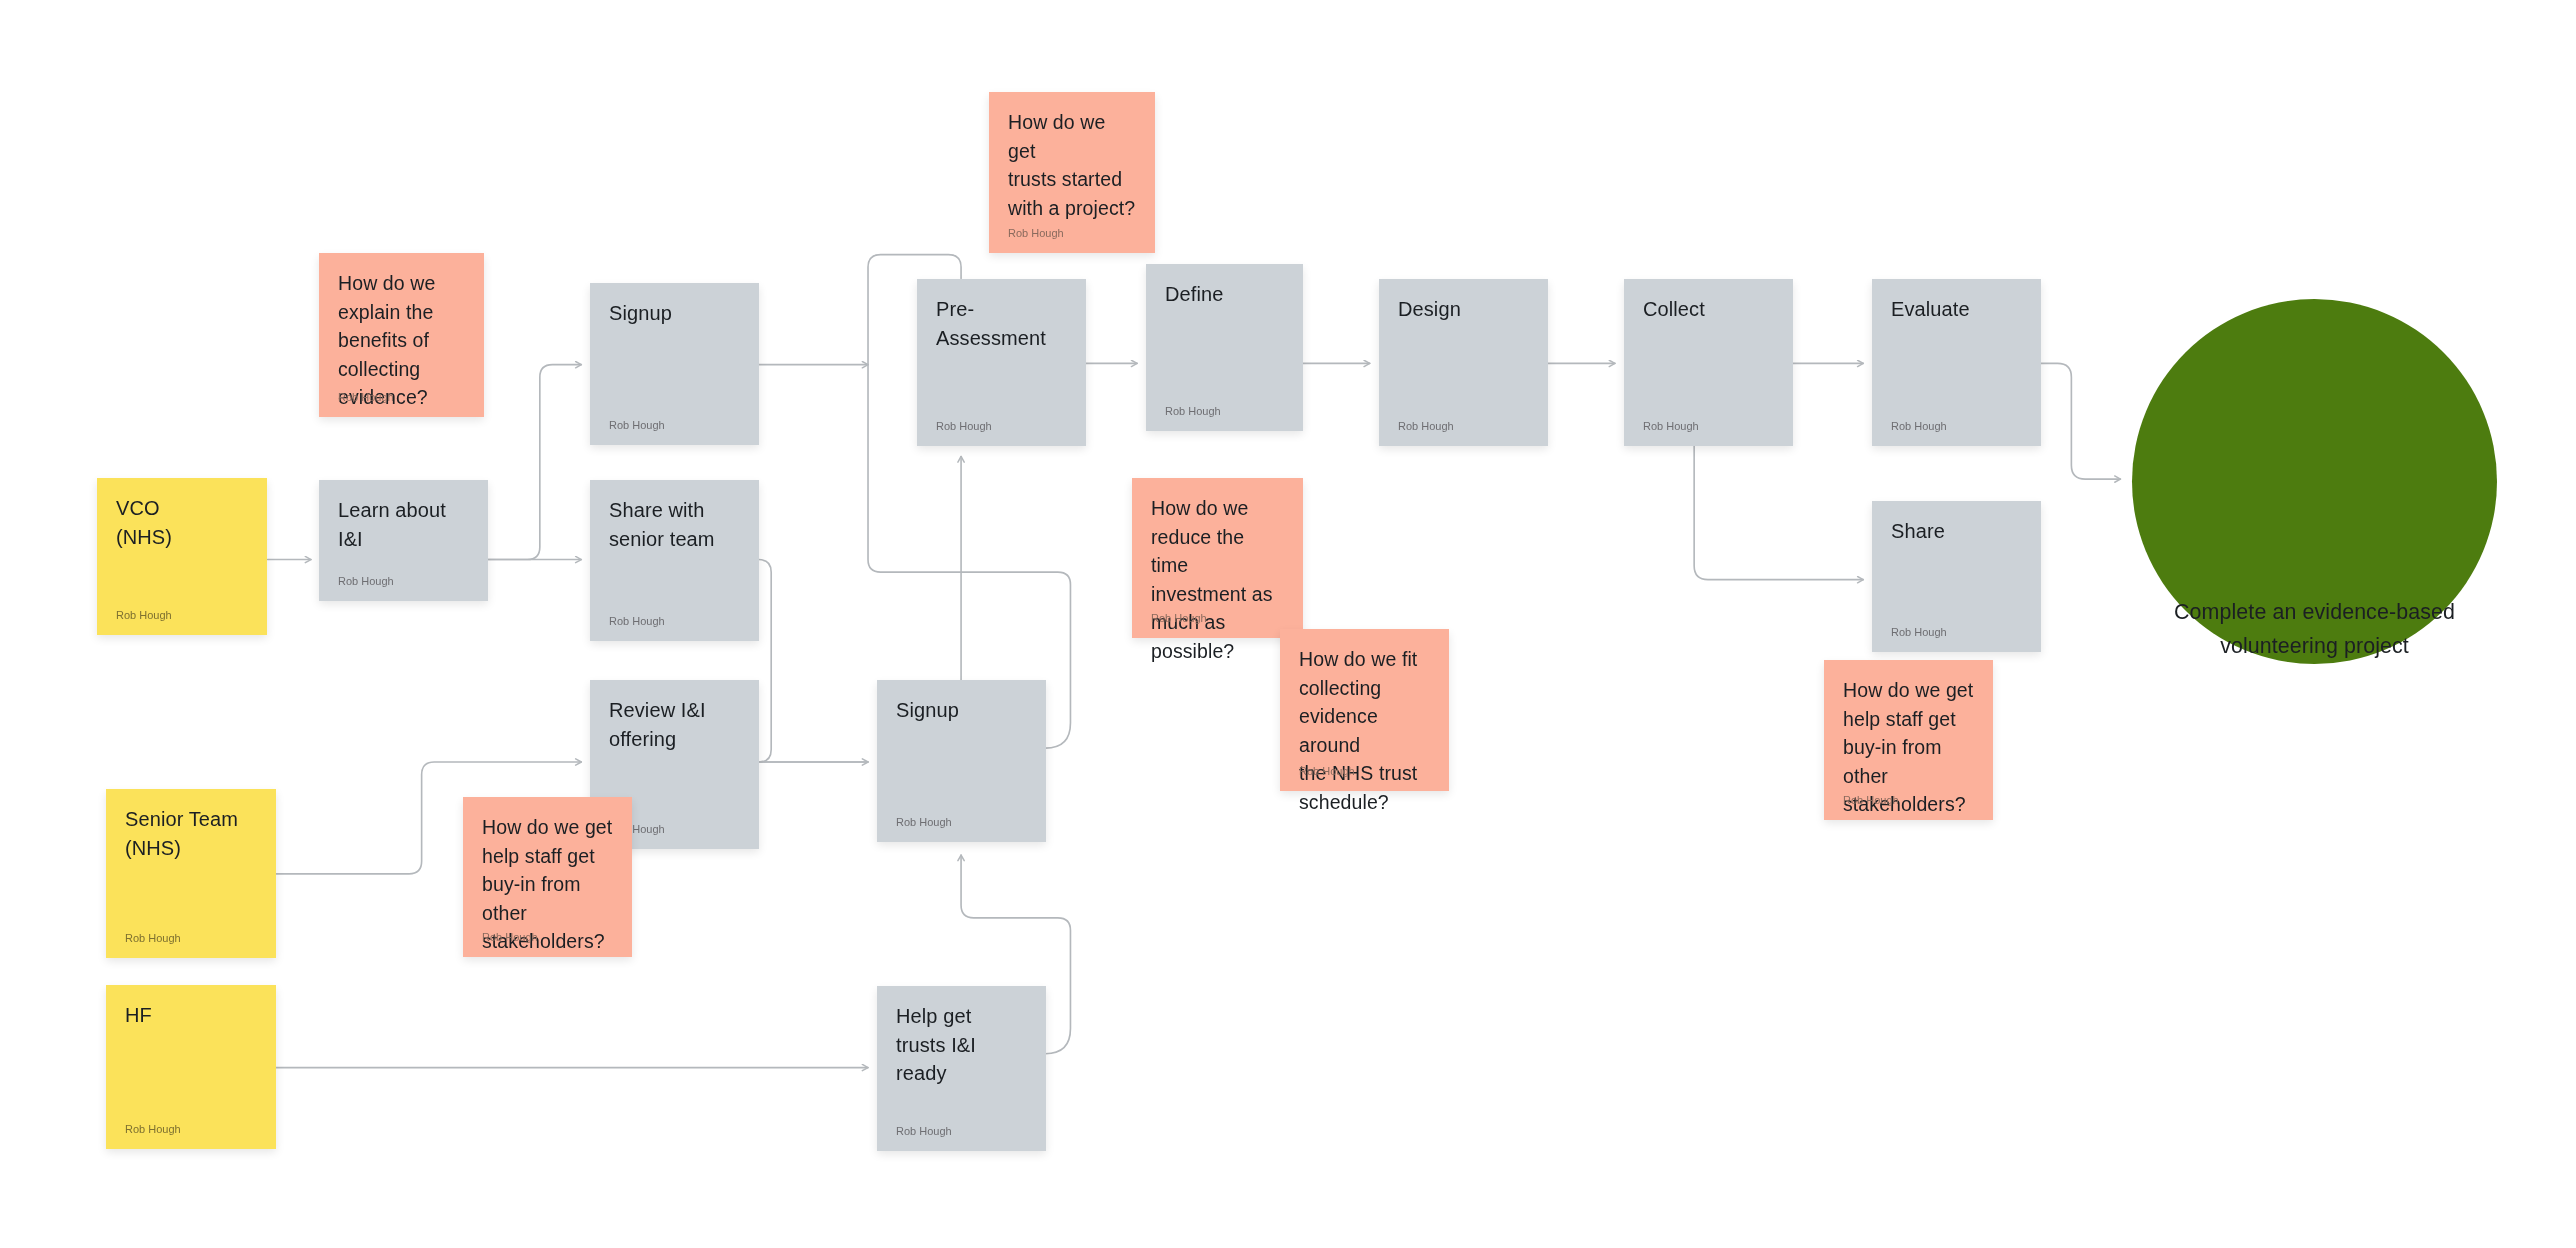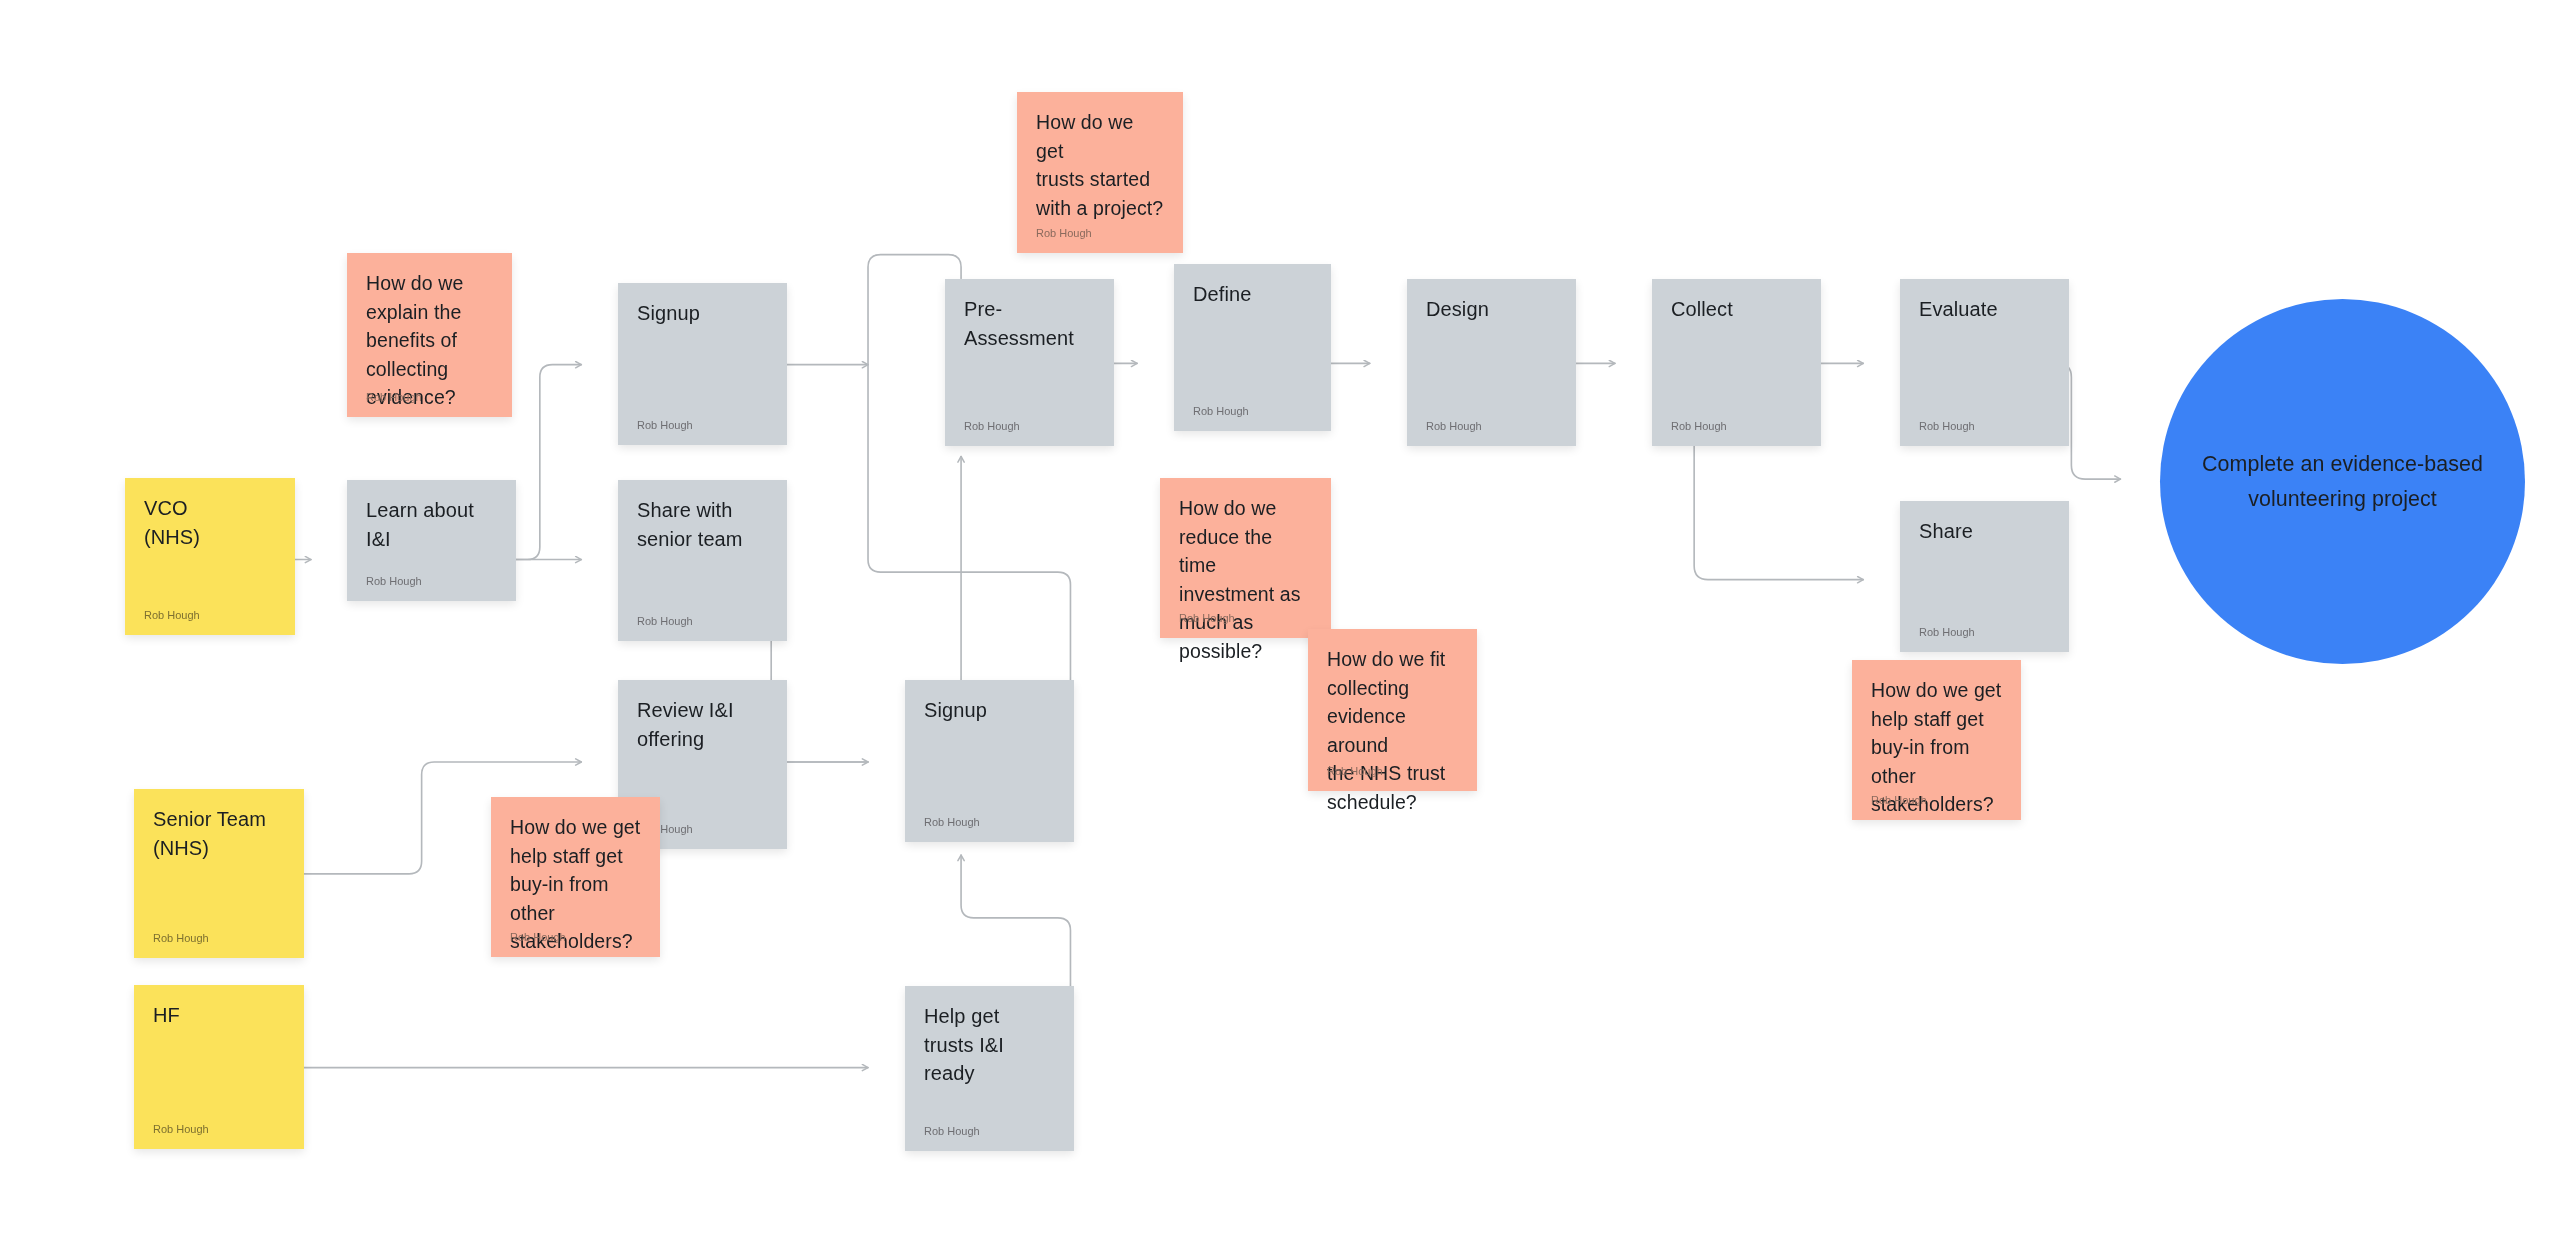--- a/index.html
+++ b/index.html
@@ -29,21 +29,20 @@
   }
   .node {
     position: absolute;
     box-sizing: border-box;
     z-index: 2;
     box-shadow: 0 3.8px 8.8px rgba(0,0,0,0.10);
     padding: 16.4px 19px;
     display: flex;
     flex-direction: column;
     justify-content: flex-start;
-    margin-left: 28px;
   }
   .node .title {
     font-size: 20px;
     line-height: 1.42;
     color: #1b1f23;
     font-weight: 400;
     white-space: pre-line;
     letter-spacing: 0.1px;
   }
   .node .author {
@@ -57,25 +56,25 @@
   }
   .node.process { background: #ccd2d7; }
   .node.actor   { background: #fbe25a; }
   .node.actor .author { color: #7d7030; }
   .node.note    { background: #fcb19b; }
   .node.note .title { font-size: 19.5px; line-height: 1.46; }
   .node.note .author { color: #8a6a5d; }
 
   .node.goal {
     border-radius: 50%;
-    background: #3b82f6;
+    background: #4d7c0f;
     box-shadow: none;
     padding: 0;
     align-items: center;
-    justify-content: center;
+    justify-content: flex-end;
     text-align: center;
   }
   .node.goal .title {
     font-size: 21.4px;
     line-height: 1.62;
     text-align: center;
     width: 80%;
     color: #1b1f23;
   }
 </style>

